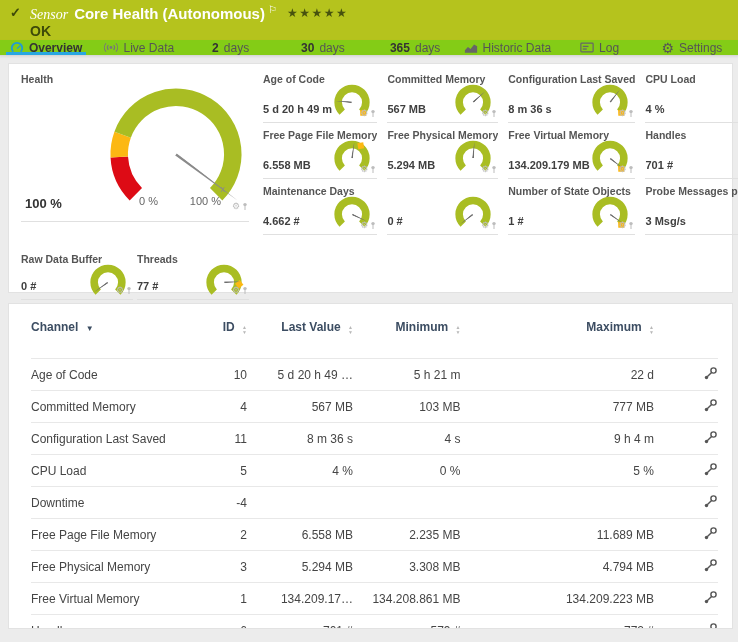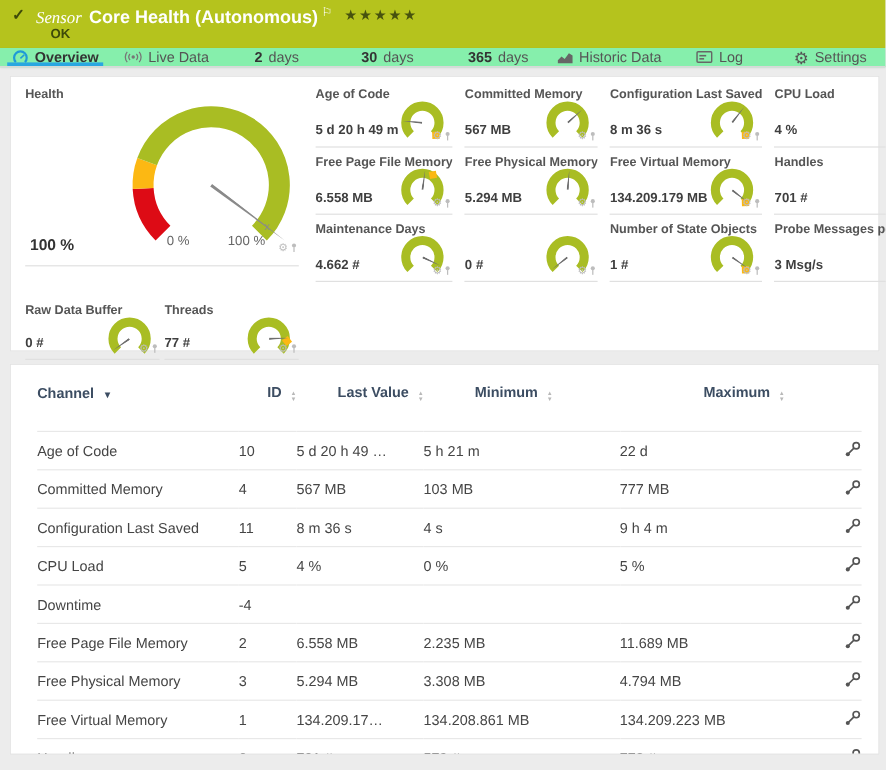--- a/index.html
+++ b/index.html
@@ -7,24 +7,24 @@
     font-family:"Liberation Sans", sans-serif; }
 
   
   .greenbar { height:40px; background:#b5c31d; position:relative; }
   .gb-check { position:absolute; left:10px; top:5px; font-size:13px; font-weight:bold; color:#3e4a09; }
   .gb-line1 { position:absolute; left:30px; top:4px; font-size:15px; color:#fff; white-space:nowrap; }
   .gb-kind  { font-style:italic; font-size:14px; margin-right:6px;font-family:Liberation Serif, serif; }
   .gb-title { font-weight:bold; }
   .gb-flag  { font-size:10px; vertical-align:super; margin-left:3px; }
   .gb-stars { color:#47520e; font-size:12px; margin-left:10px; letter-spacing:1.5px; vertical-align:2px; }
-  .gb-status{ position:absolute; left:42px; top:23px; font-size:11px; font-weight:bold; color:#3e4a09; }
+  .gb-status{ position:absolute; left:30px; top:23px; font-size:14px; font-weight:bold; color:#3e4a09; }
 
   
-  .tabbar { height:16px; background:#86efac; display:flex; border-bottom:1px solid #d8d8d8;
+  .tabbar { height:16px; background:#84cc16; display:flex; border-bottom:1px solid #d8d8d8;
             box-shadow:0 1px 2px rgba(0,0,0,.08); position:relative; z-index:2; }
   .tab { flex:1; display:flex; align-items:center; justify-content:center; gap:5px;
          font-size:12px; color:#555; position:relative; cursor:pointer; white-space:nowrap; }
   .tab .num { font-weight:bold; color:#333; }
   .tab.active::after { content:""; position:absolute; left:6px; right:6px; bottom:0; height:3px; background:#29a7e0; }
   .tab.active .lbl { font-weight:bold; color:#333; }
   .gear-glyph { font-size:14px; color:#555; line-height:1; }
 
   
   .panel { background:#fff; border:1px solid #e2e2e2; margin:0 5px 0 8px; }
@@ -63,21 +63,21 @@
   .axis-label { position:absolute; bottom:14px; font-size:11px; color:#666; }
   .axis-zero { left:118px; } .axis-hundred { right:28px; }
   .tip-x { position:absolute; right:24px; bottom:27px; font-size:9px; color:#8a8a8a; }
   .health-icons { position:absolute; right:1px; bottom:10px; display:flex; align-items:flex-end; gap:2px; }
 
   
   .table-panel { margin-top:10px; height:326px; padding:8px 14px 0 22px; overflow:hidden; }
   table { width:100%; border-collapse:collapse; font-size:12px; color:#454545; table-layout:fixed; }
   th { color:#3c4d62; font-weight:bold; font-size:12px; padding:8px 0 24px; text-align:left; cursor:pointer; }
   td { padding:6.5px 0; border-top:1px solid #e8e8e8; }
-  .al-r { }
+  .al-r { text-align:right; }
   th.al-r { text-align:right; }
   td.c-min, th.c-min { padding-right:56px; }
   td.c-max, th.c-max { padding-right:26px; }
   .sort { display:inline-flex; flex-direction:column; font-size:5px; line-height:4.5px;
           color:#b8b8b8; margin-left:4px; vertical-align:2px; }
   .sorted-arrow { color:#3c4d62; font-size:8px; margin-left:4px; }
   .c-icon { text-align:right; }
   .row-settings { cursor:pointer; display:inline-block; }
 </style>
 </head>

